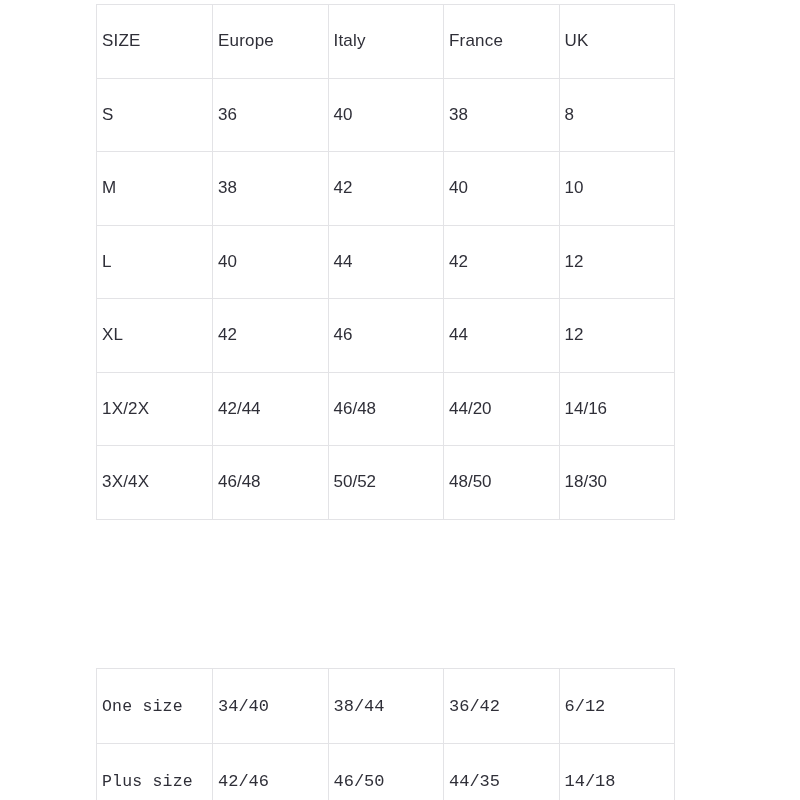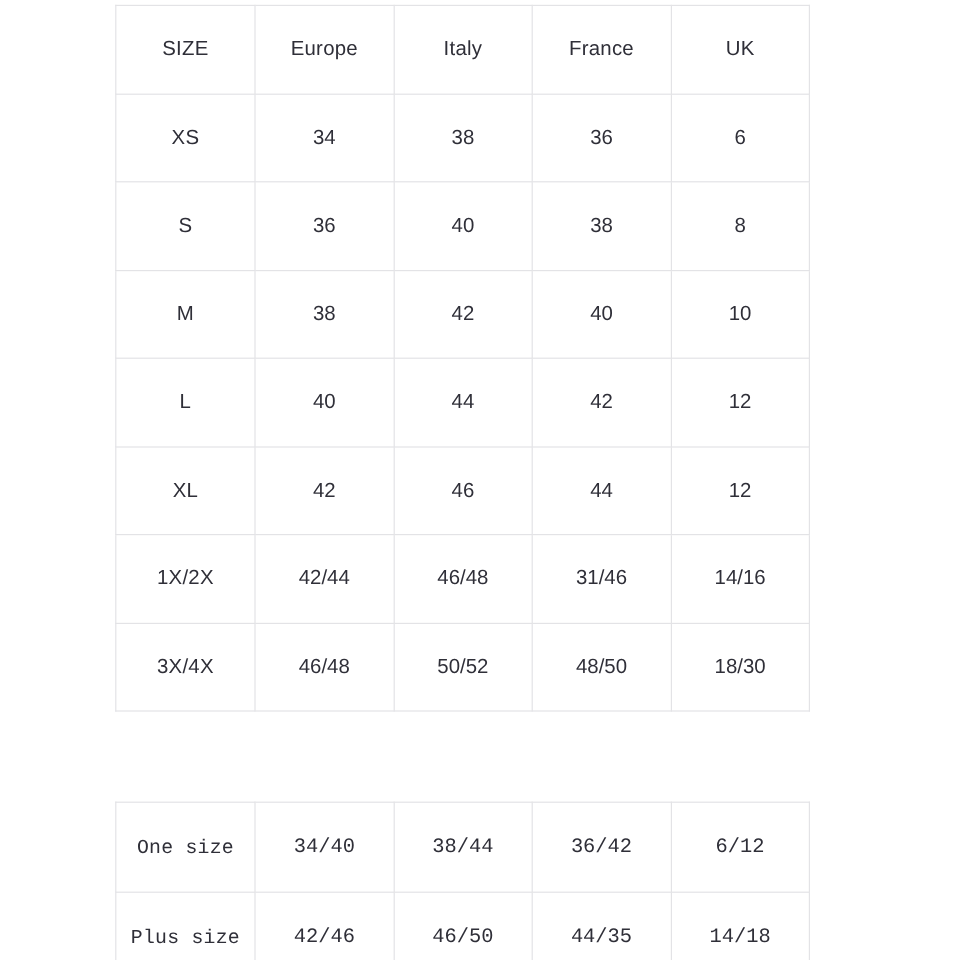--- a/index.html
+++ b/index.html
@@ -28,21 +28,21 @@
   .table-wrap.main { top: 4px; }
   .table-wrap.secondary { top: 668px; font-family: Liberation Mono, monospace; }
 
   table.size-table {
     border-collapse: collapse;
     table-layout: fixed;
     width: 578px;
   }
   table.size-table td, table.size-table th {
     border: 1px solid #e3e3e6;
-    text-align: center;
+    text-align: left;
     vertical-align: middle;
     font-size: 17px;
     color: #2f2f38;
     font-weight: 400;
     padding: 5px;
   }
   .main table.size-table td,
   .main table.size-table th { height: 62.5px; }
   .secondary table.size-table td,
   .secondary table.size-table th { height: 64px; }
@@ -78,27 +78,20 @@
         <tr>
           <th class="hdr">SIZE</th>
           <th class="hdr">Europe</th>
           <th class="hdr">Italy</th>
           <th class="hdr">France</th>
           <th class="hdr">UK</th>
         </tr>
       </thead>
       <tbody>
         <tr>
-          <td class="rowhead">XS</td>
-          <td class="val">34</td>
-          <td class="val">38</td>
-          <td class="val">36</td>
-          <td class="val">6</td>
-        </tr>
-        <tr>
           <td class="rowhead">S</td>
           <td class="val">36</td>
           <td class="val">40</td>
           <td class="val">38</td>
           <td class="val">8</td>
         </tr>
         <tr>
           <td class="rowhead">M</td>
           <td class="val">38</td>
           <td class="val">42</td>
@@ -116,21 +109,21 @@
           <td class="rowhead">XL</td>
           <td class="val">42</td>
           <td class="val">46</td>
           <td class="val">44</td>
           <td class="val">12</td>
         </tr>
         <tr>
           <td class="rowhead">1X/2X</td>
           <td class="val">42/44</td>
           <td class="val">46/48</td>
-          <td class="val">31/46</td>
+          <td class="val">44/20</td>
           <td class="val">14/16</td>
         </tr>
         <tr>
           <td class="rowhead">3X/4X</td>
           <td class="val">46/48</td>
           <td class="val">50/52</td>
           <td class="val">48/50</td>
           <td class="val">18/30</td>
         </tr>
       </tbody>

